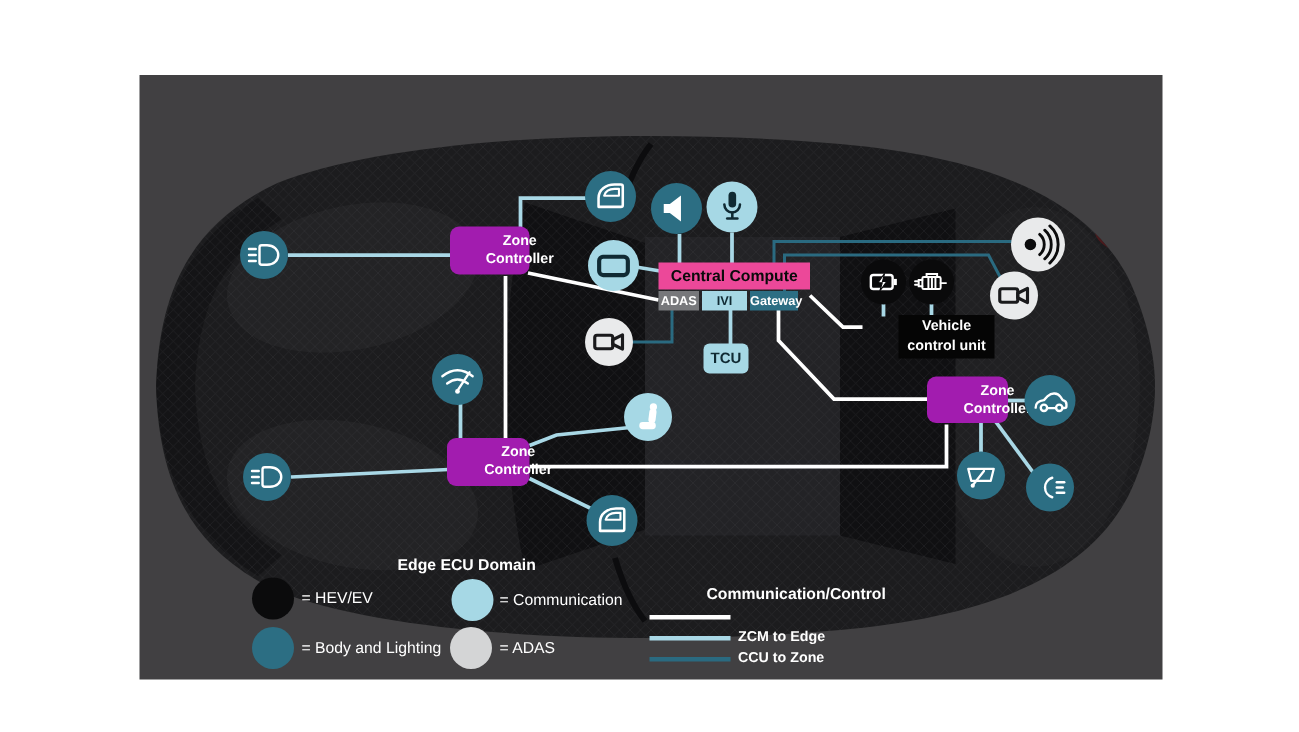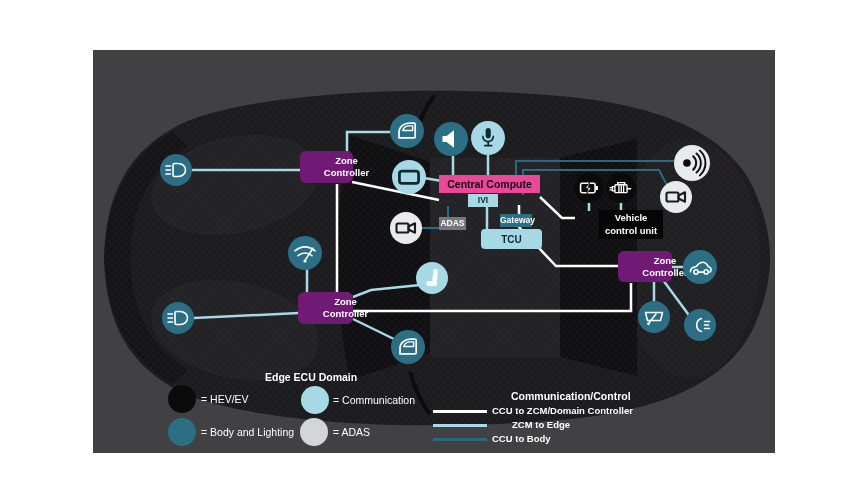--- a/index.html
+++ b/index.html
@@ -1,29 +1,29 @@
 <!DOCTYPE html>
 <html><head>
 <meta charset="utf-8">
 <style>
   html,body{margin:0;padding:0;background:#ffffff;font-family:"Liberation Sans",sans-serif;}
   #stage{position:relative;width:866px;height:488px;background:#ffffff;overflow:hidden;}
   #panel{position:absolute;left:93px;top:50px;width:682px;height:403px;background:#414042;}
   svg.layer{position:absolute;left:0;top:0;}
   .node{position:absolute;box-sizing:border-box;display:flex;align-items:center;justify-content:center;text-align:center;}
-  .zc{background:#701a75;border-radius:6px;color:#ffffff;font-weight:700;font-size:9.5px;line-height:1.25;white-space:pre-line;padding-left:40px;}
+  .zc{background:#a21caf;border-radius:6px;color:#ffffff;font-weight:700;font-size:9.5px;line-height:1.25;white-space:pre-line;padding-left:40px;}
   .vcu{background:#050505;color:#ffffff;font-weight:700;font-size:9.5px;line-height:1.3;white-space:pre-line;margin-left:24px;}
   .tcu{background:#a6d8e5;border-radius:4px;color:#102a33;font-weight:700;font-size:10px;}
   .cc{position:absolute;}
   .cc .hd{height:18px;line-height:18px;background:#ec4899;color:#0b0b0c;font-weight:700;font-size:10.5px;text-align:center;}
   .cc .row{display:flex;gap:2px;margin-top:1px;}
   .cc .cell{height:13px;line-height:13px;font-weight:700;font-size:8.5px;text-align:center;}
-  .cell.adas{width:27px;background:#77787b;color:#ffffff;margin-top:23px;}
+  .cell.adas{width:27px;background:#77787b;color:#ffffff;}
   .cell.ivi{width:30px;background:#a6d8e5;color:#102a33;}
-  .cell.gw{width:32px;background:#2c6e83;color:#ffffff;margin-top:20px;}
+  .cell.gw{width:32px;background:#2c6e83;color:#ffffff;}
   .circ{position:absolute;border-radius:50%;display:flex;align-items:center;justify-content:center;}
   .c-teal{background:#2c6e83;}
   .c-blue{background:#a6d8e5;}
   .c-white{background:#e9eaeb;}
   .c-black{background:#0a0a0b;}
   .lgtitle{position:absolute;color:#ffffff;font-weight:700;font-size:10.5px;padding-left:38px;}
   .lglabel{position:absolute;color:#ffffff;font-weight:400;font-size:10.5px;line-height:14px;}
   .commlabel{position:absolute;color:#ffffff;font-weight:600;font-size:9.5px;line-height:12px;}
   .lline{position:absolute;height:3px;}
 </style>
@@ -103,21 +103,21 @@
 
   <div class="cc" style="left:439px;top:175px;width:101px;">
     <div class="hd">Central Compute</div>
     <div class="row">
       <div class="cell adas">ADAS</div>
       <div class="cell ivi">IVI</div>
       <div class="cell gw">Gateway</div>
     </div>
   </div>
 
-  <div class="node tcu" style="left:481px;top:229px;width:61px;height:20px;">TCU</div>
+  <div class="node tcu" style="left:469px;top:229px;width:30px;height:20px;">TCU</div>
   <div class="node vcu" style="left:575px;top:210px;width:64px;height:29px;">Vehicle
 control unit</div>
 
   <div class="circ c-teal" style="left:160px;top:154px;width:32px;height:32px;">
     <svg width="32" height="32" viewBox="0 0 32 32">
         <g stroke="#fff" stroke-width="1.6" fill="none" stroke-linecap="round">
           <path d="M14.5 9.5 h3.5 c4.5 0 7.5 2.9 7.5 6.5 s-3 6.5 -7.5 6.5 h-3.5 c-.9 0 -1.5 -.6 -1.5 -1.5 v-10 c0 -.9 .6 -1.5 1.5 -1.5 Z"></path>
           <line x1="6" y1="12" x2="10.5" y2="12"></line>
           <line x1="6" y1="16" x2="10.5" y2="16"></line>
           <line x1="6" y1="20" x2="10.5" y2="20"></line>
@@ -272,20 +272,19 @@
   <div class="lgtitle" style="left:227px;top:371px;">Edge ECU Domain</div>
   <div class="circ" style="left:168px;top:385px;width:28px;height:28px;background:#0b0b0c;"></div>
   <div class="lglabel" style="left:201px;top:392px;">= HEV/EV</div>
   <div class="circ" style="left:168px;top:418px;width:28px;height:28px;background:#2c6e83;"></div>
   <div class="lglabel" style="left:201px;top:425px;">= Body and Lighting</div>
   <div class="circ" style="left:301px;top:386px;width:28px;height:28px;background:#a6d8e5;"></div>
   <div class="lglabel" style="left:333px;top:393px;">= Communication</div>
   <div class="circ" style="left:300px;top:418px;width:28px;height:28px;background:#d4d5d6;"></div>
   <div class="lglabel" style="left:333px;top:425px;">= ADAS</div>
 
-  <div class="lgtitle" style="left:433px;top:390px;margin-left:40px;">Communication/Control</div>
+  <div class="lgtitle" style="left:433px;top:390px;">Communication/Control</div>
   <div class="lline" style="left:433px;top:410px;width:54px;background:#ffffff;"></div>
-  <div class="commlabel" style="left:492px;top:405px;">CCU to ZCM/Domain Controller</div>
   <div class="lline" style="left:433px;top:424px;width:54px;background:#a9d8e6;"></div>
-  <div class="commlabel" style="left:512px;top:419px;">ZCM to Edge</div>
+  <div class="commlabel" style="left:492px;top:419px;">ZCM to Edge</div>
   <div class="lline" style="left:433px;top:438px;width:54px;background:#2a6a80;"></div>
-  <div class="commlabel" style="left:492px;top:433px;">CCU to Body</div>
+  <div class="commlabel" style="left:492px;top:433px;">CCU to Zone</div>
 </div>
 
 </body></html>

